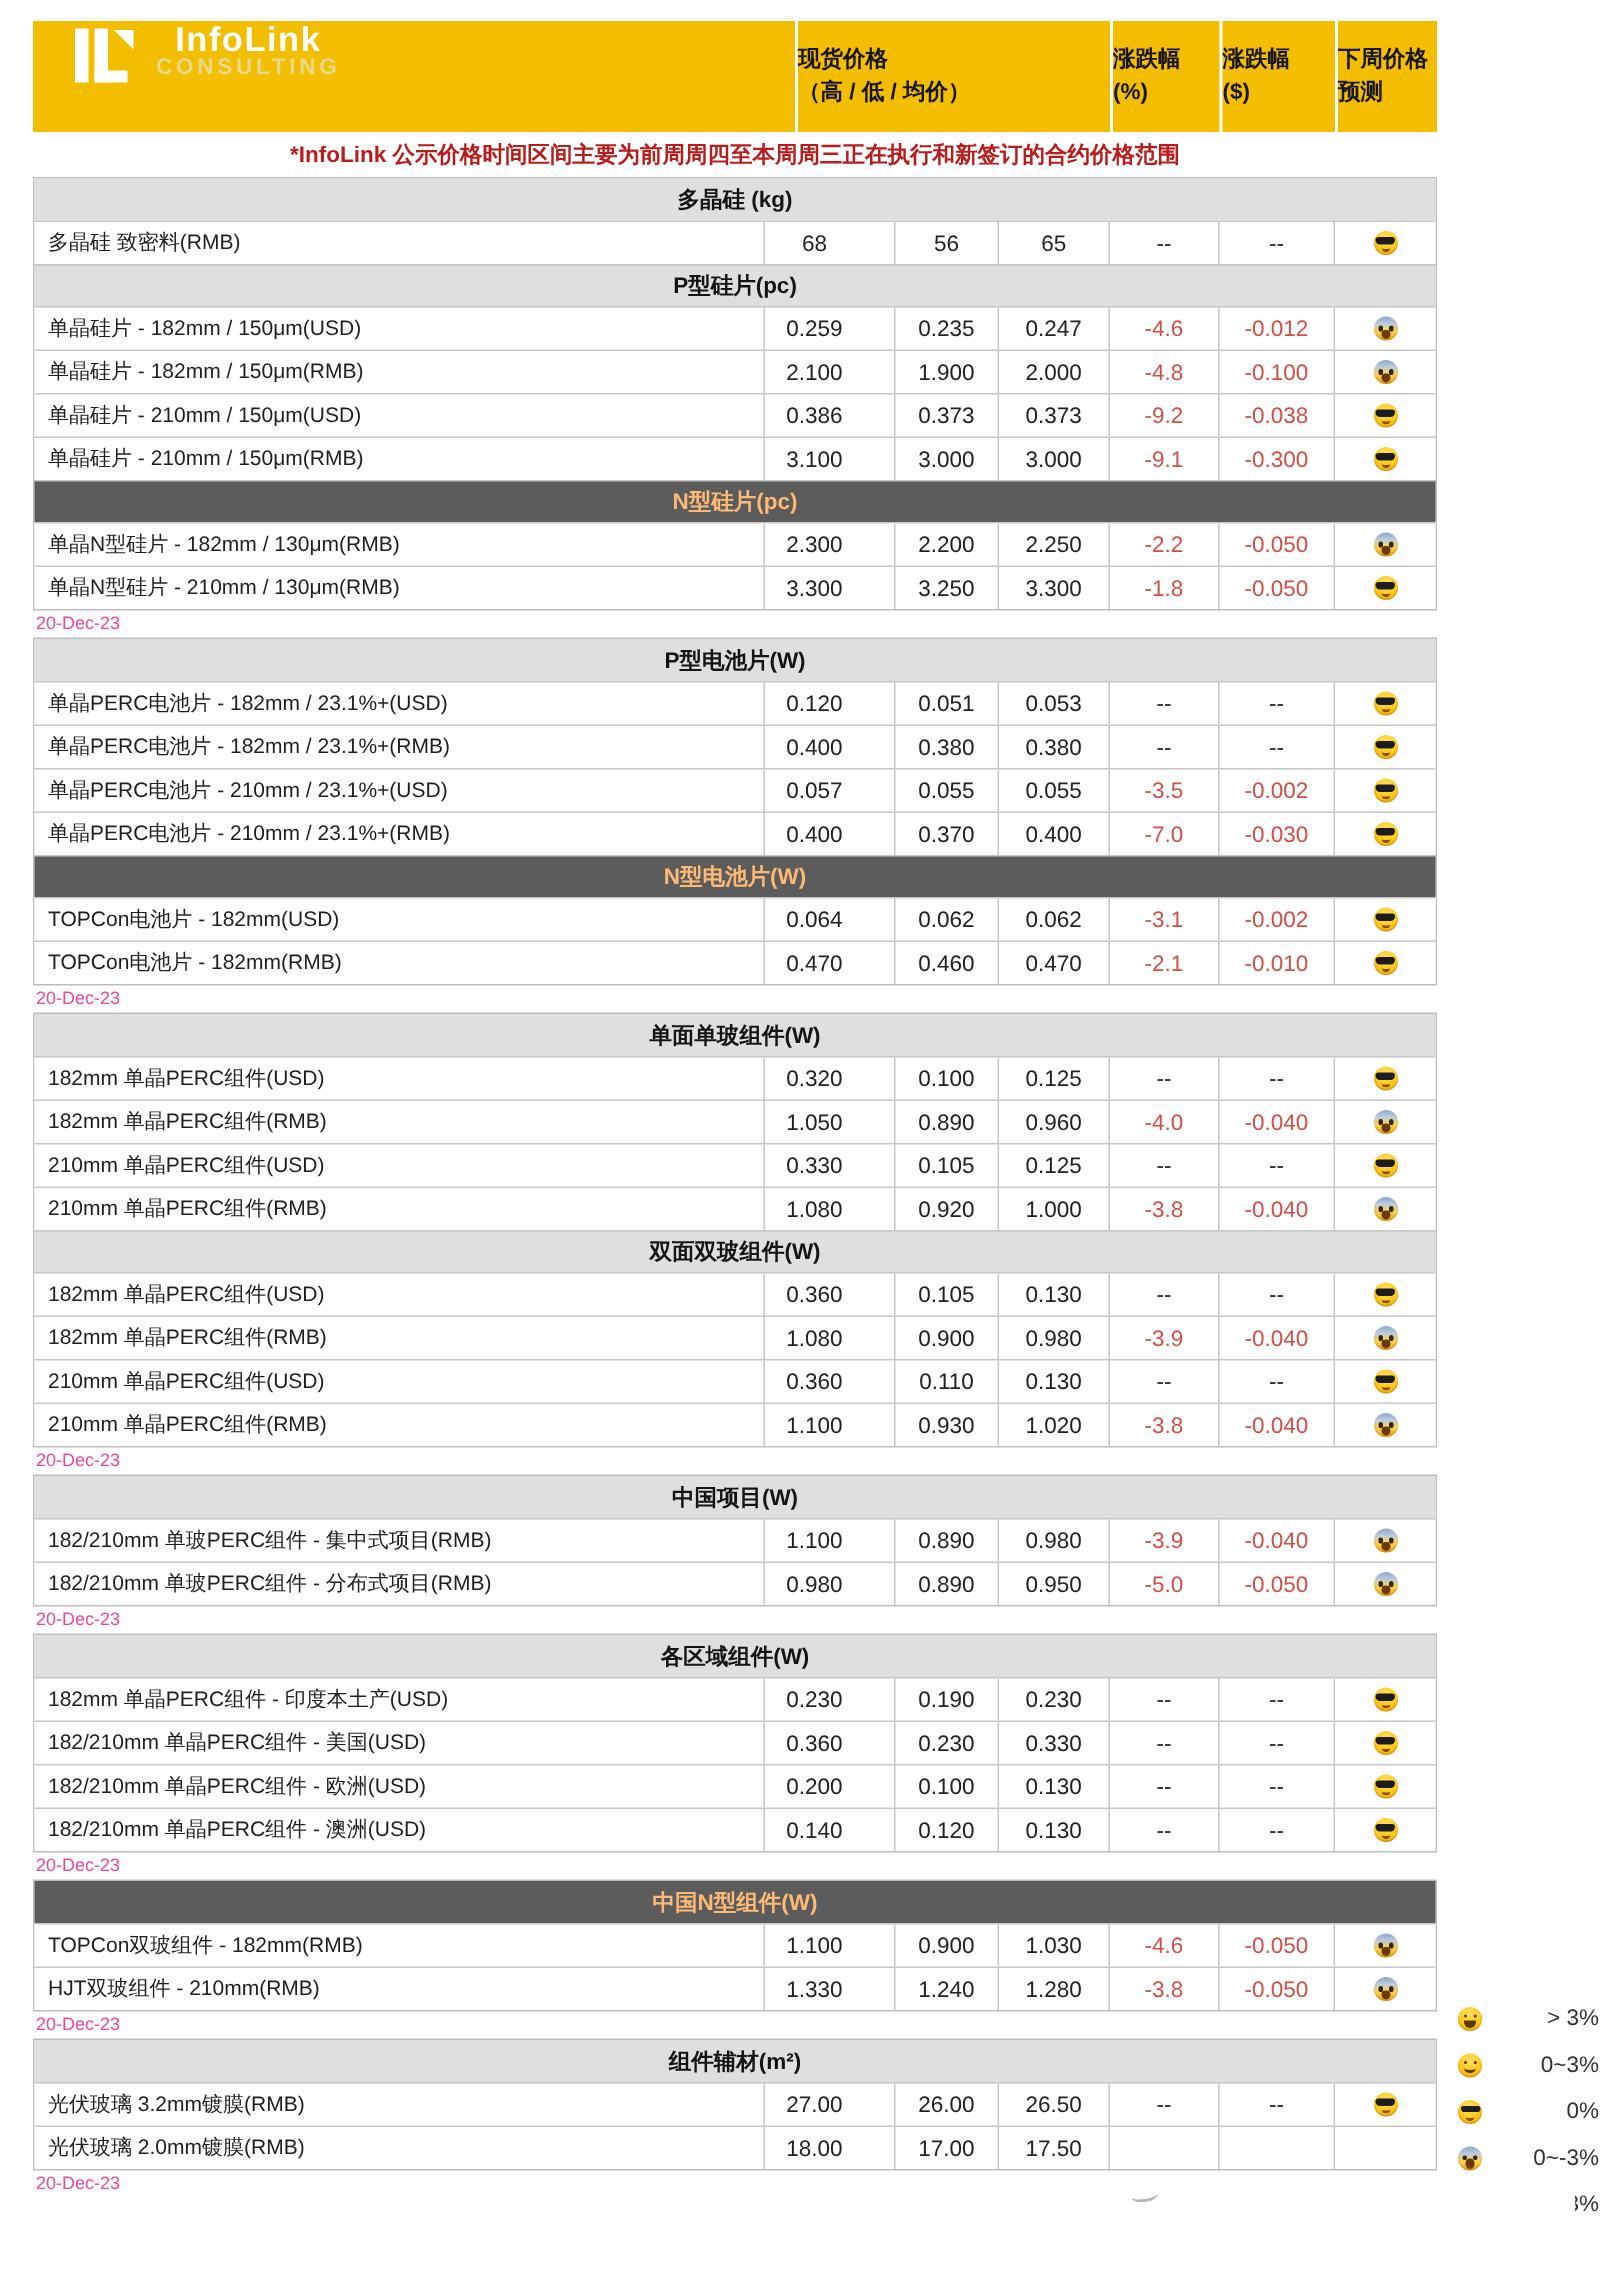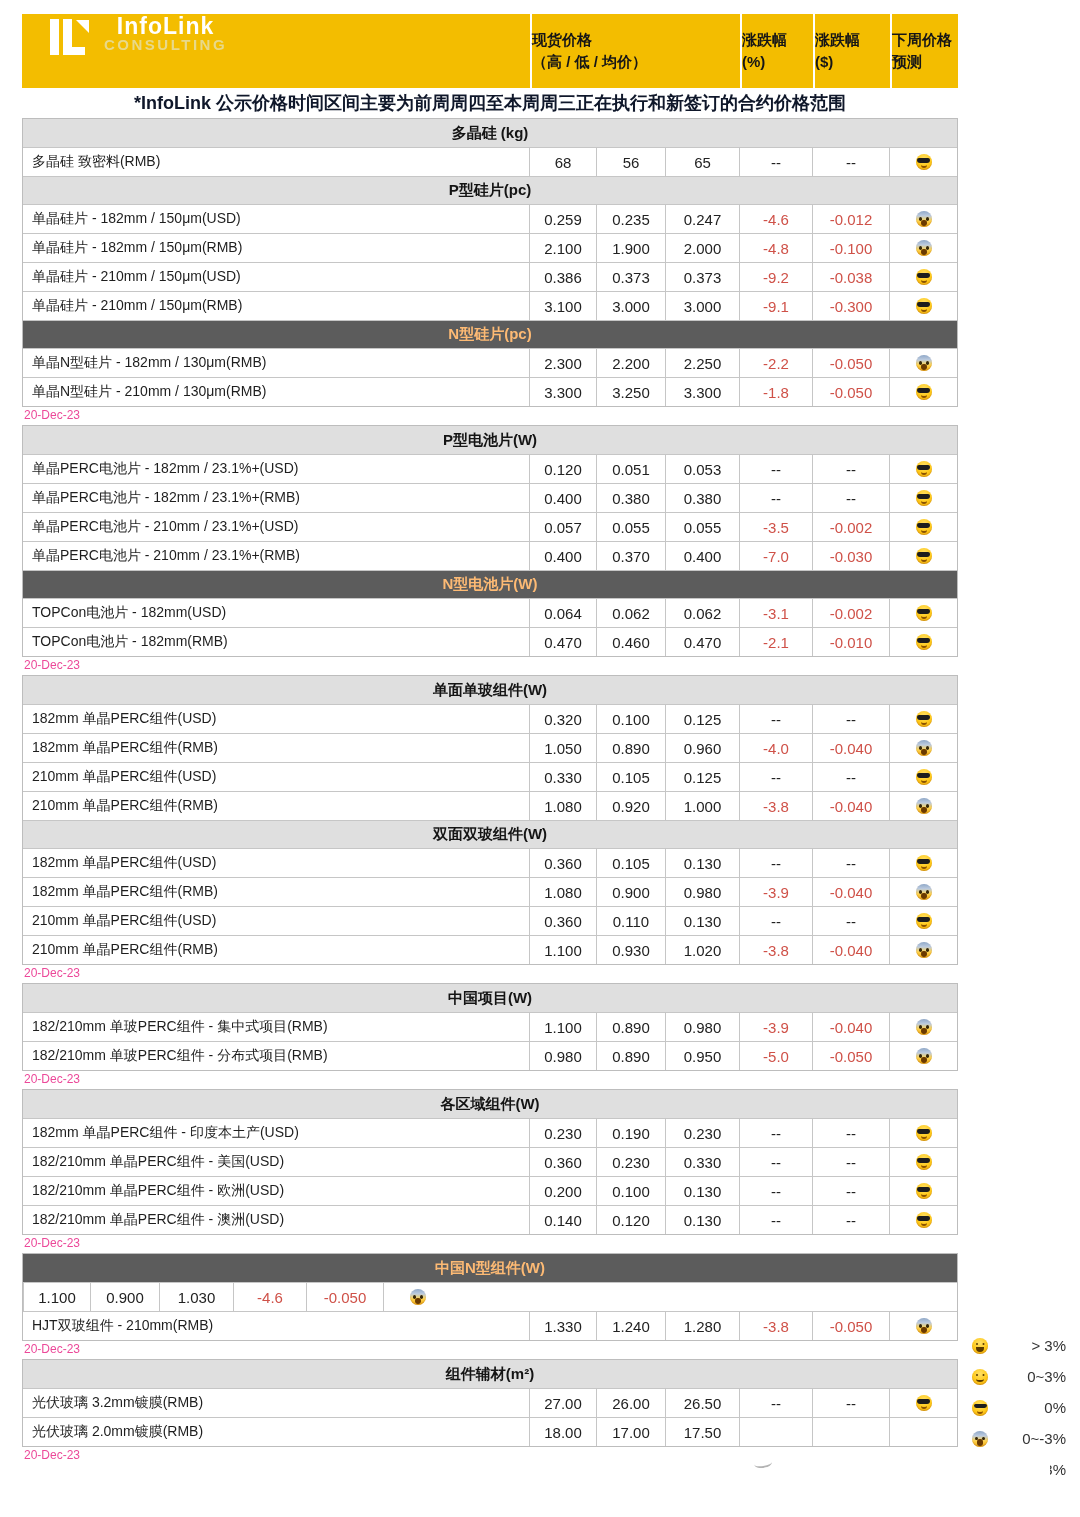--- a/index.html
+++ b/index.html
@@ -11,32 +11,32 @@
   .yhead { display:flex; height:74px; background:#f3bd00; }
   .yh-cell { border-left:2px solid #fff; display:flex; flex-direction:column; align-items:flex-start; justify-content:center; font-weight:bold; font-size:15px; color:#161616; line-height:1.45; text-align:center; }
   .logo-cell { width:508px; border-left:none; flex-direction:row; justify-content:flex-start; padding-left:26px; }
   .spot-cell { width:210px; } .pct-cell { width:73px; } .usd-cell { width:77px; } .fc-cell { width:68px; }
   .logo-mark { width:44px; height:46px; margin-right:12px; }
   .logo-text { display:flex; flex-direction:column; }
   .logo-name { color:#fff; font-weight:bold; font-size:23px; letter-spacing:1px; line-height:24px; }
   .logo-sub { color:#e8d98a; font-size:15px; letter-spacing:2.5px; line-height:13px; }
 
   
-  .note { height:30px; display:flex; align-items:center; justify-content:center; font-weight:bold; font-size:18px; color:#0f172a; background:#fff; }
+  .note { height:30px; display:flex; align-items:center; justify-content:center; font-weight:bold; font-size:15px; color:#b91c1c; background:#fff; }
 
   
   .tbl { border:1px solid #bdbdbd; background:#fff; }
   .tbl > * + * { border-top:1px solid #c6c6c6; }
   .sec { height:28px; display:flex; align-items:center; justify-content:center; font-weight:bold; font-size:15px; }
   .sec.light { background:#dfdfdf; color:#141414; }
   .sec.dark  { background:#5c5c5c; color:#fdba74; }
   .row { display:flex; height:29px; background:#fff; }
   .cell { border-left:1px solid #c6c6c6; display:flex; align-items:center; justify-content:center; font-size:15px; color:#222; }
   .c0 { flex:1; justify-content:flex-start; padding-left:9px; border-left:none; font-size:14px; color:#1e1e1e; }
-  .c1 { width:67px; } .c2 { width:69px; } .c3 { width:74px; } .c4 { width:73px; } .c5 { width:77px; } .c6 { width:68px; }
+  .c1 { width:67px; } .c2 { width:69px;margin-left:20px; } .c3 { width:74px; } .c4 { width:73px; } .c5 { width:77px; } .c6 { width:68px; }
   .neg { color:#cf5148; }
   .date { font-size:12px; color:#ec4899; padding:2px 2px 4px 2px; line-height:12px; }
 
   
   .emo { width:16px; height:16px; border-radius:50%; display:inline-block; position:relative;
          background:radial-gradient(circle at 50% 30%, #ffe066 0%, #ffc918 55%, #eda312 100%);
          box-shadow:inset 0 -1px 1px rgba(150,85,0,.35); }
   .emo.cool::before { content:""; position:absolute; top:4px; left:1.5px; right:1.5px; height:4.5px; background:#1d1d1d; border-radius:2px 2px 3px 3px; }
   .emo.cool::after  { content:""; position:absolute; bottom:2px; left:5px; width:6px; height:3px; border-bottom:2px solid #8a5200; border-radius:0 0 6px 6px; }
   .emo.scream { background:linear-gradient(180deg, #8fa8c8 0%, #bccbdf 30%, #ffd34d 62%, #f0a812 100%); }
@@ -424,20 +424,21 @@
                 <div class="emo cool"></div>
               </div>
             </div>
           </div>
           <div class="date">20-Dec-23</div>
         </div>
         <div class="block">
           <div class="tbl">
             <div class="sec dark">中国N型组件(W)</div>
             <div class="row">
+              <div class="cell c0">TOPCon双玻组件 - 182mm(RMB)</div>
               <div class="cell c1">1.100</div>
               <div class="cell c2">0.900</div>
               <div class="cell c3">1.030</div>
               <div class="cell c4 neg">-4.6</div>
               <div class="cell c5 neg">-0.050</div>
               <div class="cell c6">
                 <div class="emo scream"></div>
               </div>
             </div>
             <div class="row">

